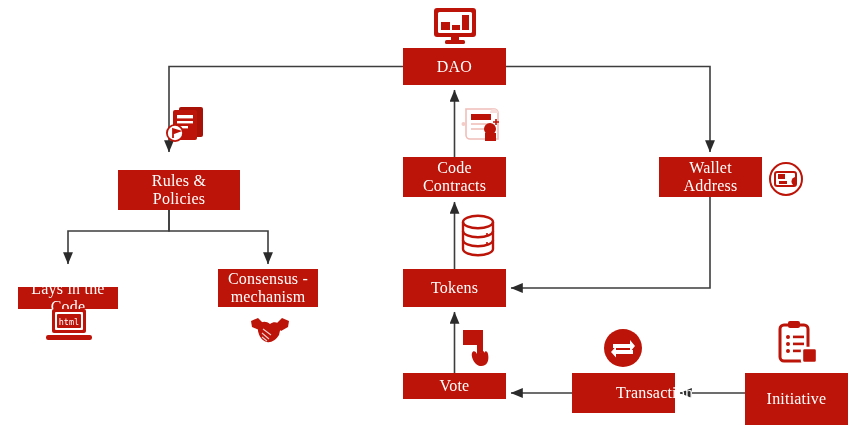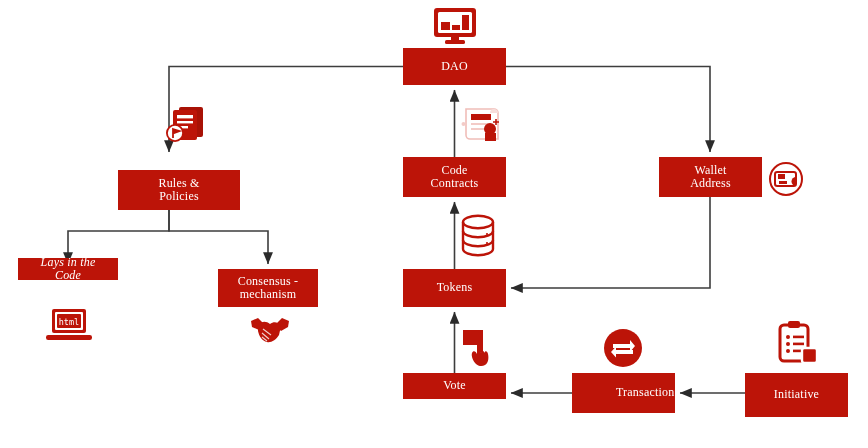--- a/index.html
+++ b/index.html
@@ -3,21 +3,21 @@
 <meta charset="utf-8">
 <style>
   html,body{margin:0;padding:0;background:#ffffff;}
   body{width:868px;height:448px;overflow:hidden;
        font-family:"Liberation Serif", serif;}
   #stage{position:relative;width:868px;height:448px;background:#fff;}
   svg.lines{position:absolute;left:0;top:0;width:868px;height:448px;pointer-events:none;}
 
   .node{position:absolute;background:#bc1408;color:#ffffff;
         display:flex;align-items:center;justify-content:center;text-align:center;
-        font-family:"Liberation Serif", serif;font-size:12px;line-height:1.12;
+        font-family:"Liberation Serif", serif;font-size:16px;line-height:1.12;
         letter-spacing:.2px;box-sizing:border-box;padding:2px 4px;}
   .node span{display:block;width:100%;white-space:pre-line;}
 
   .icon{position:absolute;}
   .icon svg{display:block;}
 </style>
 </head>
 <body>
 
 <div id="stage">
@@ -63,21 +63,21 @@
   <div class="node" style="left:403px;top:157px;width:103px;height:40px;">
     <span>Code
 Contracts</span>
   </div>
 
   <div class="node" style="left:659px;top:157px;width:103px;height:40px;">
     <span>Wallet
 Address</span>
   </div>
 
-  <div class="node" style="left:18px;top:258px;width:100px;height:22px;font-style:italic;">
+  <div class="node" style="left:18px;top:287px;width:100px;height:22px;">
     <span>Lays in the
 Code</span>
   </div>
 
   <div class="node" style="left:218px;top:269px;width:100px;height:38px;">
     <span>Consensus -
 mechanism</span>
   </div>
 
   <div class="node" style="left:403px;top:269px;width:103px;height:38px;">
@@ -85,21 +85,21 @@
   </div>
 
   <div class="node" style="left:403px;top:373px;width:103px;height:26px;">
     <span>Vote</span>
   </div>
 
   <div class="node" style="left:572px;top:373px;width:103px;height:40px;padding-left:44px;">
     <span>Transaction</span>
   </div>
 
-  <div class="node" style="left:745px;top:373px;width:103px;height:44px;">
+  <div class="node" style="left:745px;top:373px;width:103px;height:52px;">
     <span>Initiative</span>
   </div>
 
   <div class="icon" style="left:432px;top:6px;">
     <svg width="46" height="40" viewBox="0 0 46 40">
       <rect x="2" y="2" width="42" height="29" rx="3" fill="#bc1408"></rect>
       <rect x="6" y="6" width="34" height="21" rx="1.5" fill="#ffffff"></rect>
       <rect x="9" y="16" width="9" height="8" fill="#bc1408"></rect>
       <rect x="20" y="19" width="8" height="5" fill="#bc1408"></rect>
       <rect x="30" y="9" width="7" height="15" fill="#bc1408"></rect>

